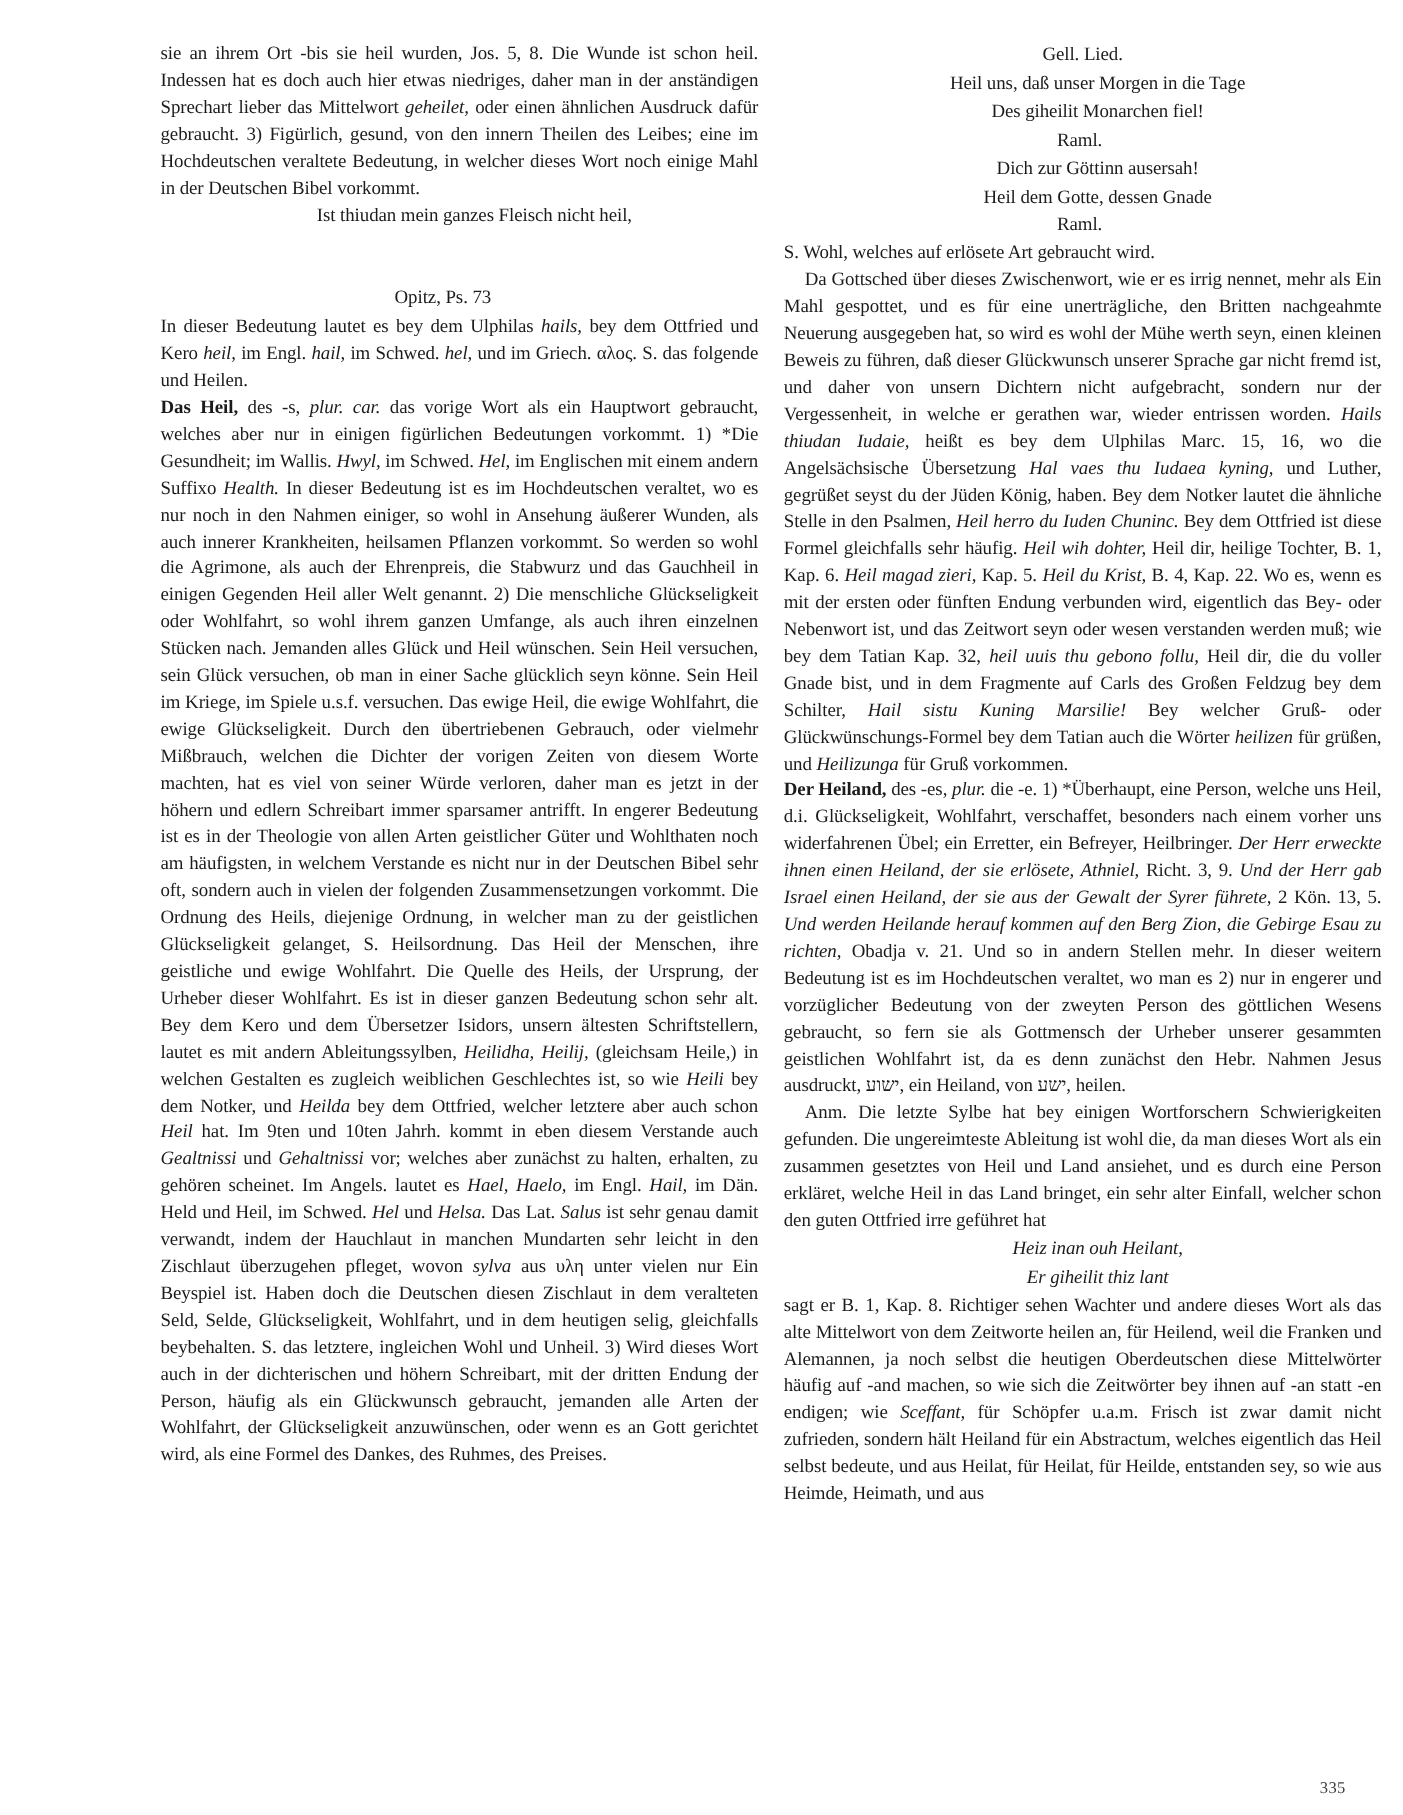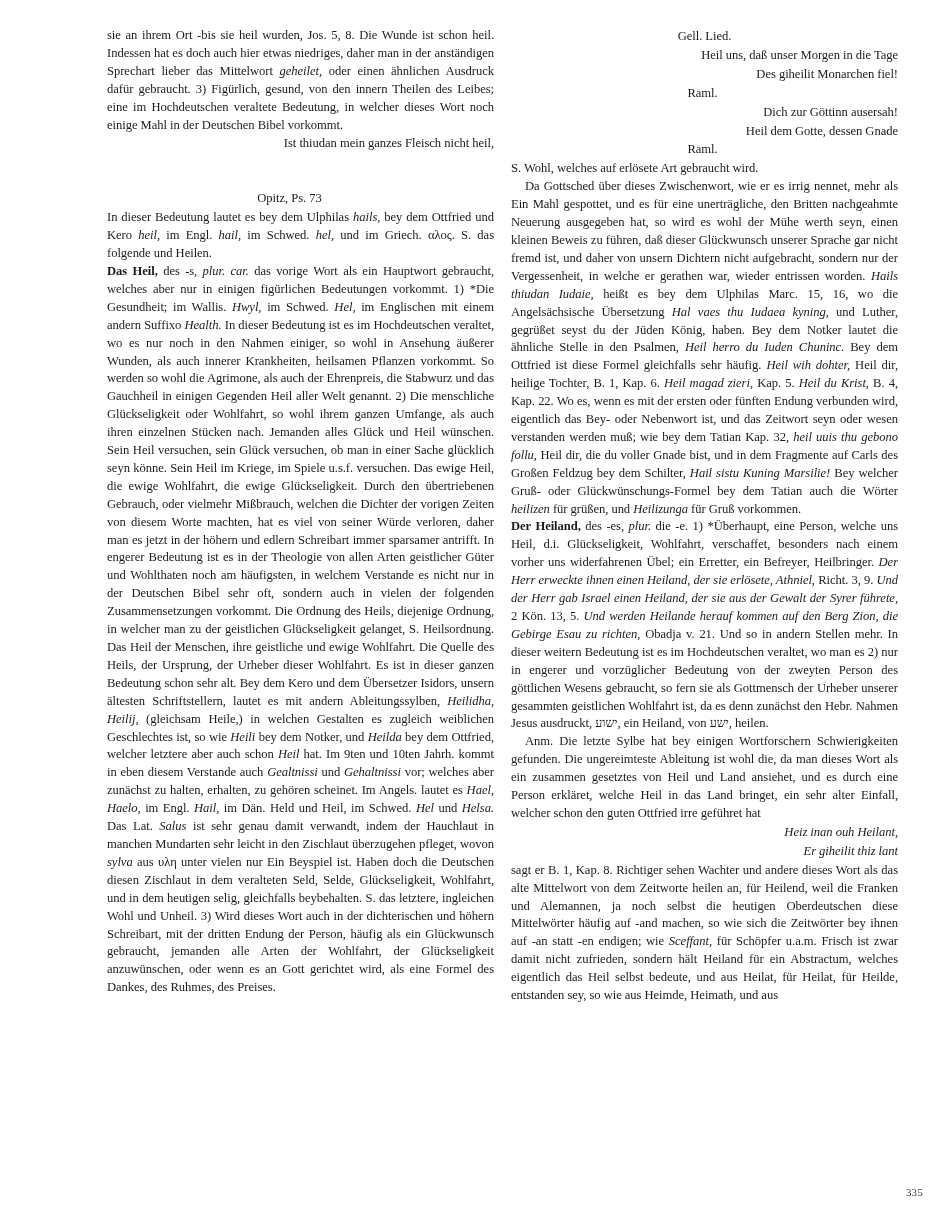--- a/index.html
+++ b/index.html
@@ -2,36 +2,36 @@
 <html lang="de"><head>
 <meta charset="utf-8">
 <style>
   * { margin: 0; padding: 0; box-sizing: border-box; }
   html, body { background: #ffffff; }
   body {
     width: 935px; height: 1210px; position: relative; overflow: hidden;
     font-family: "Liberation Serif", "DejaVu Serif", serif;
     color: #1b1b1b;
   }
-  .page { position: absolute; inset: 0; padding: 27px 37px 0 107px; }
+  .page { position: absolute; inset: 0; padding: 27px 14px 0 107px; }
   .columns { display: flex; gap: 17px; height: 1152px; overflow: hidden; }
   .column {
     flex: 1 1 0; min-width: 0;
     font-size: 12.6px; line-height: 17.9px;
     text-align: justify; letter-spacing: -0.05px;
     hyphens: auto; -webkit-hyphens: auto;
   }
   p.block { margin: 0; }
   p.block.indent { text-indent: 14px; }
-  p.verse { text-align: right; padding-left: 20px; margin: 1px 0; }
+  p.verse { text-align: center; padding-left: 20px; margin: 1px 0; }
   p.cite  { text-align: center; margin: 1px 0; }
   span.i { font-style: italic; }
   span.b { font-weight: bold; }
   .folio {
-    position: absolute; right: 12px; bottom: 12px;
+    position: absolute; right: 38px; bottom: 12px;
     font-size: 11px; color: #3a3a3a; letter-spacing: 0.2px;
   }
 </style>
 </head>
 <body>
 
 <div class="page">
   <div class="columns">
     <div class="column">
         <p class="block body"><span>sie an ihrem Ort -bis sie heil wurden, Jos. 5, 8. Die Wunde ist schon heil. Indessen hat es doch auch hier etwas niedriges, daher man in der anständigen Sprechart lieber das Mittelwort </span><span class="i">geheilet,</span><span> oder einen ähnlichen Ausdruck dafür gebraucht. 3) Figürlich, gesund, von den innern Theilen des Leibes; eine im Hochdeutschen veraltete Bedeutung, in welcher dieses Wort noch einige Mahl in der Deutschen Bibel vorkommt.</span></p>

